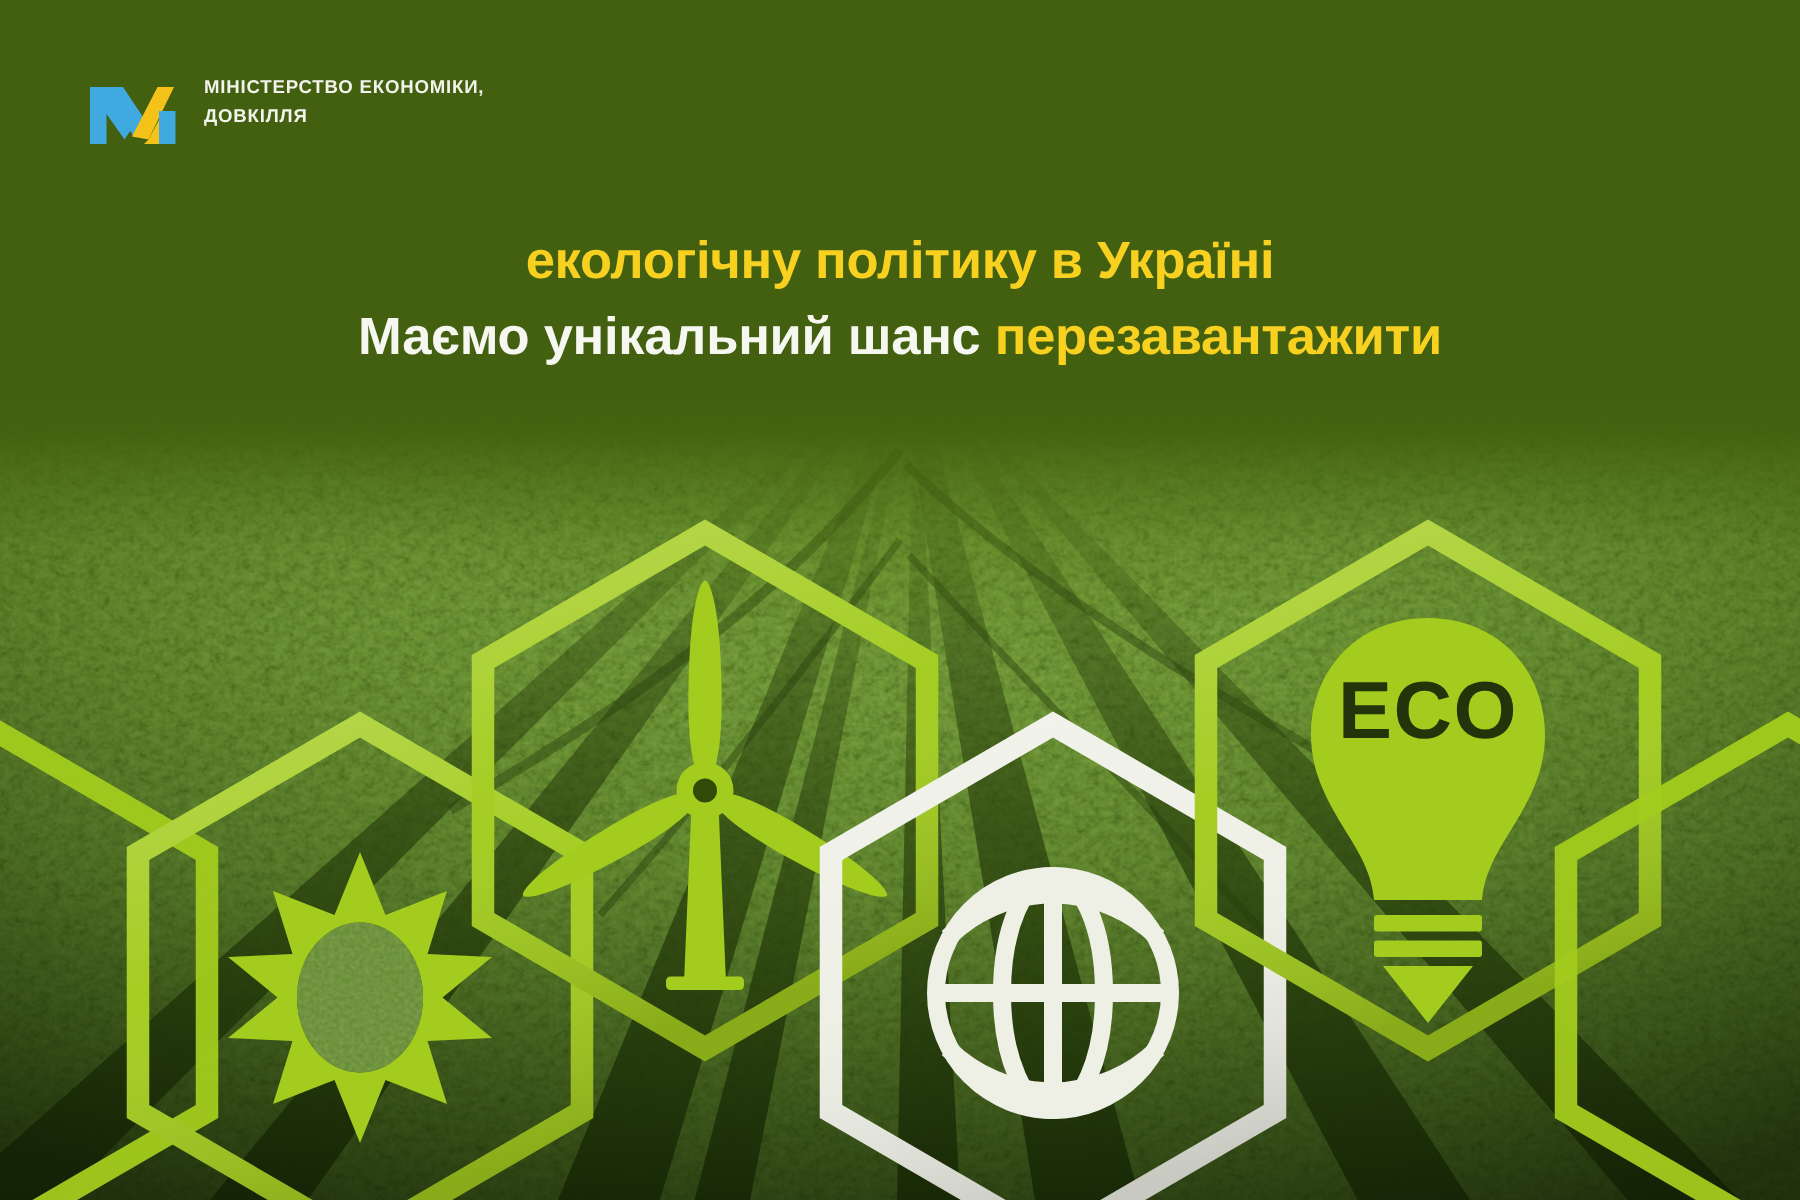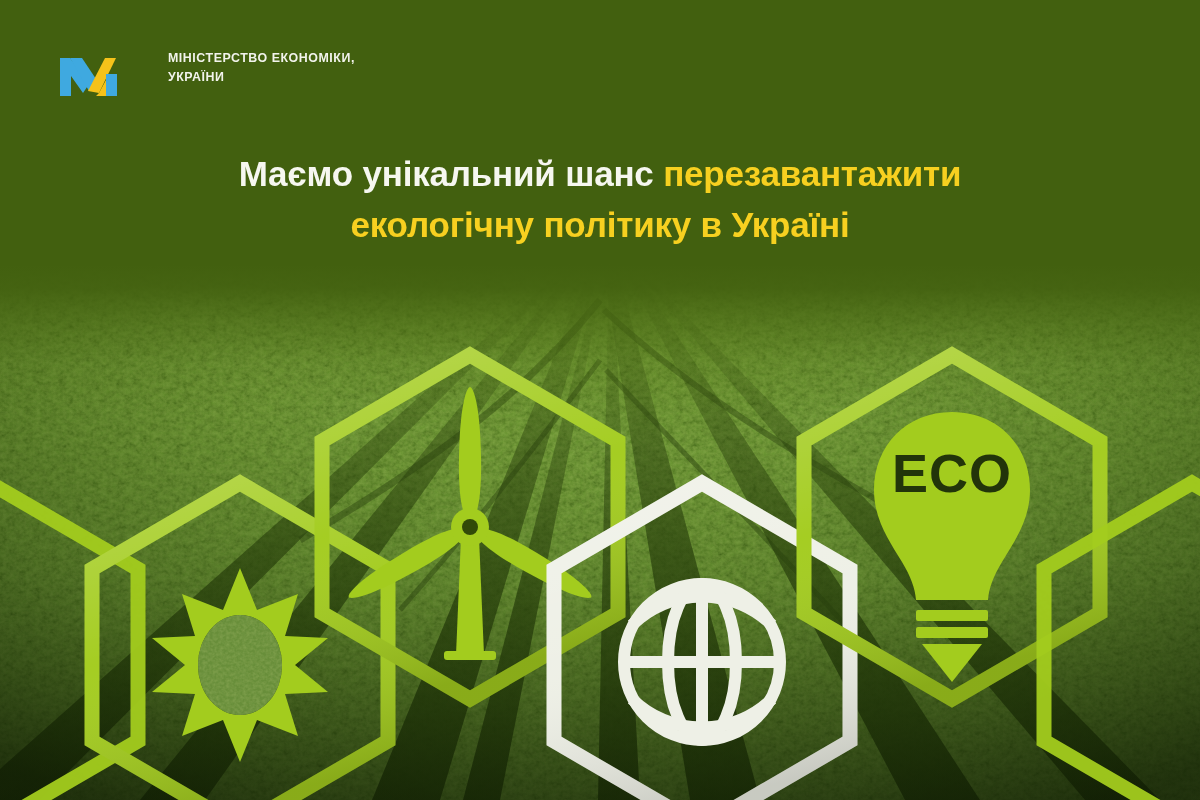--- a/index.html
+++ b/index.html
@@ -38,21 +38,20 @@
   
   #header {
     position: absolute;
     left: 0; top: 0;
     width: 100%;
     z-index: 9;
     padding: 46px 0 0 58px;
     box-sizing: border-box;
     display: flex;
     align-items: flex-start;
-    gap: 32px;
   }
   #logo-mark {
     width: 62px;
     height: 58px;
     flex: 0 0 auto;
     margin-right: 16px;
   }
   #logo-text {
     color: #f2f3ec;
     font-size: 12.4px;
@@ -301,24 +300,24 @@
       <polygon points="12,12 24,12 38,33 31,45" fill="#3fa9e0"></polygon>
 
       <polygon points="30,45 47,12 58,12 41,47" fill="#f5c21a"></polygon>
 
       <polygon points="48,28 59,28 59,50 48,50" fill="#3fa9e0"></polygon>
 
       <polygon points="41,47 48,34 48,50 38,50" fill="#f5c21a"></polygon>
     </svg>
     <div id="logo-text">
       <div>МІНІСТЕРСТВО ЕКОНОМІКИ,</div>
-      <div>УКРАЇНИ</div>
+      <div>ДОВКІЛЛЯ</div>
     </div>
   </div>
 
   <div id="headline">
+    <span class="hl-line hl-yellow">екологічну політику в Україні</span>
     <span class="hl-line">
       <span class="hl-white">Маємо унікальний шанс </span><span class="hl-yellow">перезавантажити</span>
     </span>
-    <span class="hl-line hl-yellow">екологічну політику в Україні</span>
   </div>
 
 </div>
 
 </body></html>

